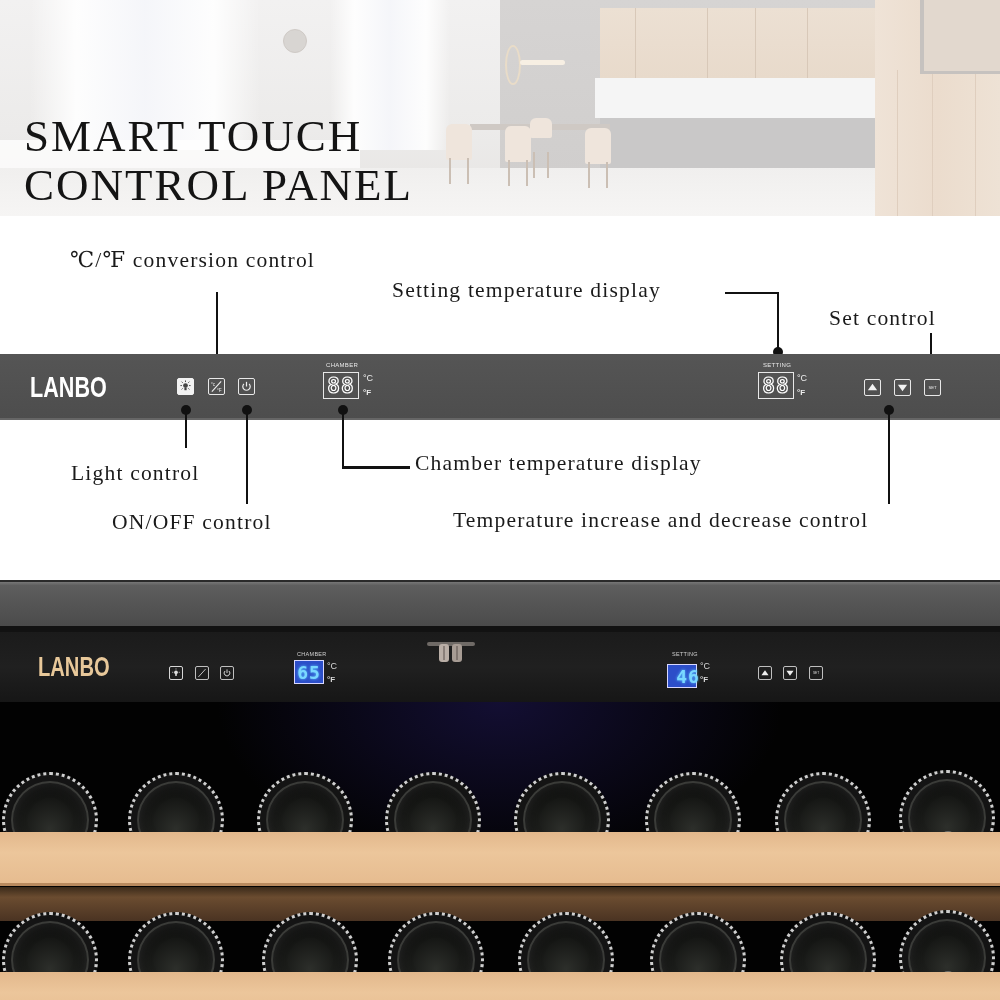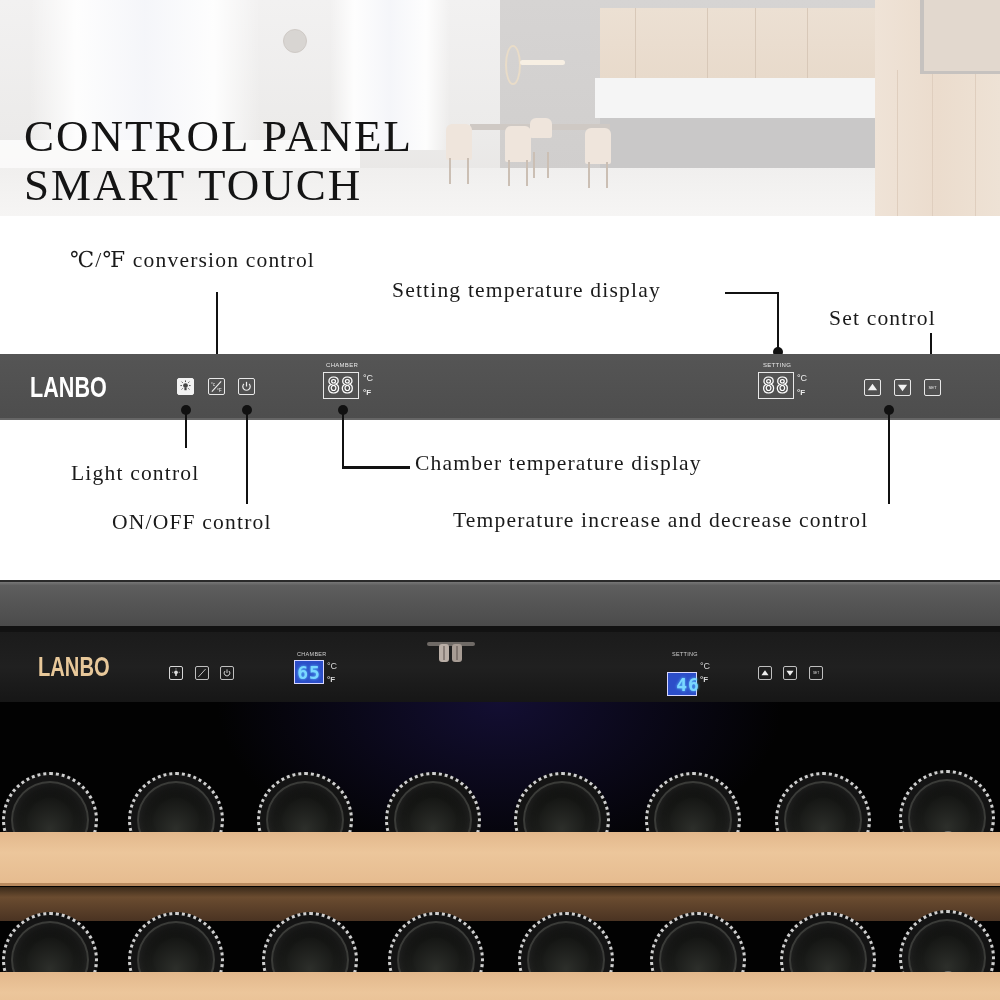--- a/index.html
+++ b/index.html
@@ -131,22 +131,22 @@
   <div class="chair" style="left:585px;top:128px;"></div>
   <div class="chair" style="left:530px;top:118px;width:22px;height:20px;"></div>
   <div class="wood-panel">
     <i style="left:22px"></i>
       <i style="left:57px"></i>
       <i style="left:100px"></i>
   </div>
   <div class="window-box"></div>
 
   <h1 class="hero-title">
+    <span>SMART TOUCH</span>
     <span>CONTROL PANEL</span>
-    <span>SMART TOUCH</span>
   </h1>
 </div>
 
 <div class="label" style="left:70px;top:247px;">℃/℉ conversion control</div>
 <div class="line" style="left:216px;top:292px;width:2px;height:76px;"></div>
 <div class="dot" style="left:212px;top:363px;"></div>
 
 <div class="label" style="left:392px;top:277px;">Setting temperature display</div>
 <div class="line" style="left:725px;top:292px;width:54px;height:2px;"></div>
 <div class="line" style="left:777px;top:292px;width:2px;height:58px;"></div>
@@ -261,21 +261,21 @@
         <line x1="7" y1="2" x2="7" y2="7" stroke="#ddd" stroke-width="1.3"></line>
       </svg>
     </div>
 
     <div class="disp-caption" style="left:297px;top:19px;">CHAMBER</div>
     <div class="seg-display blue" style="left:294px;top:28px;">65</div>
     <div class="unit-c" style="left:327px;top:29px;">°C</div>
     <div class="unit-f" style="left:327px;top:43px;">°F</div>
 
     <div class="disp-caption" style="left:672px;top:19px;">SETTING</div>
-    <div class="seg-display blue" style="left:667px;top:40px;padding-left:12px;">46</div>
+    <div class="seg-display blue" style="left:667px;top:32px;padding-left:12px;">46</div>
     <div class="unit-c" style="left:700px;top:29px;">°C</div>
     <div class="unit-f" style="left:700px;top:43px;">°F</div>
 
     <div class="icon-btn" style="left:758px;top:34px;">
       <svg viewBox="0 0 14 14">
           <polygon points="7,3 12,10 2,10" fill="#eee"></polygon>
         </svg>
     </div>
     <div class="icon-btn" style="left:783px;top:34px;">
       <svg viewBox="0 0 14 14">

